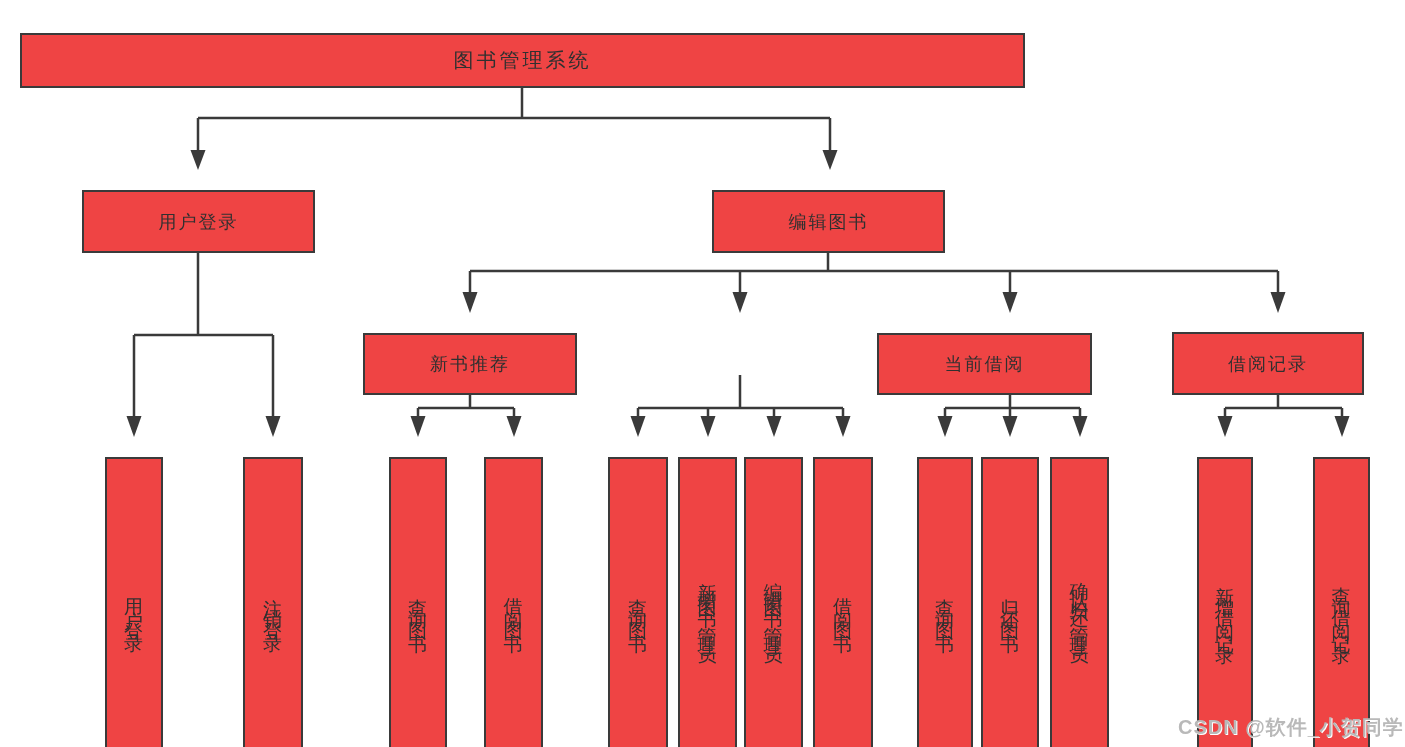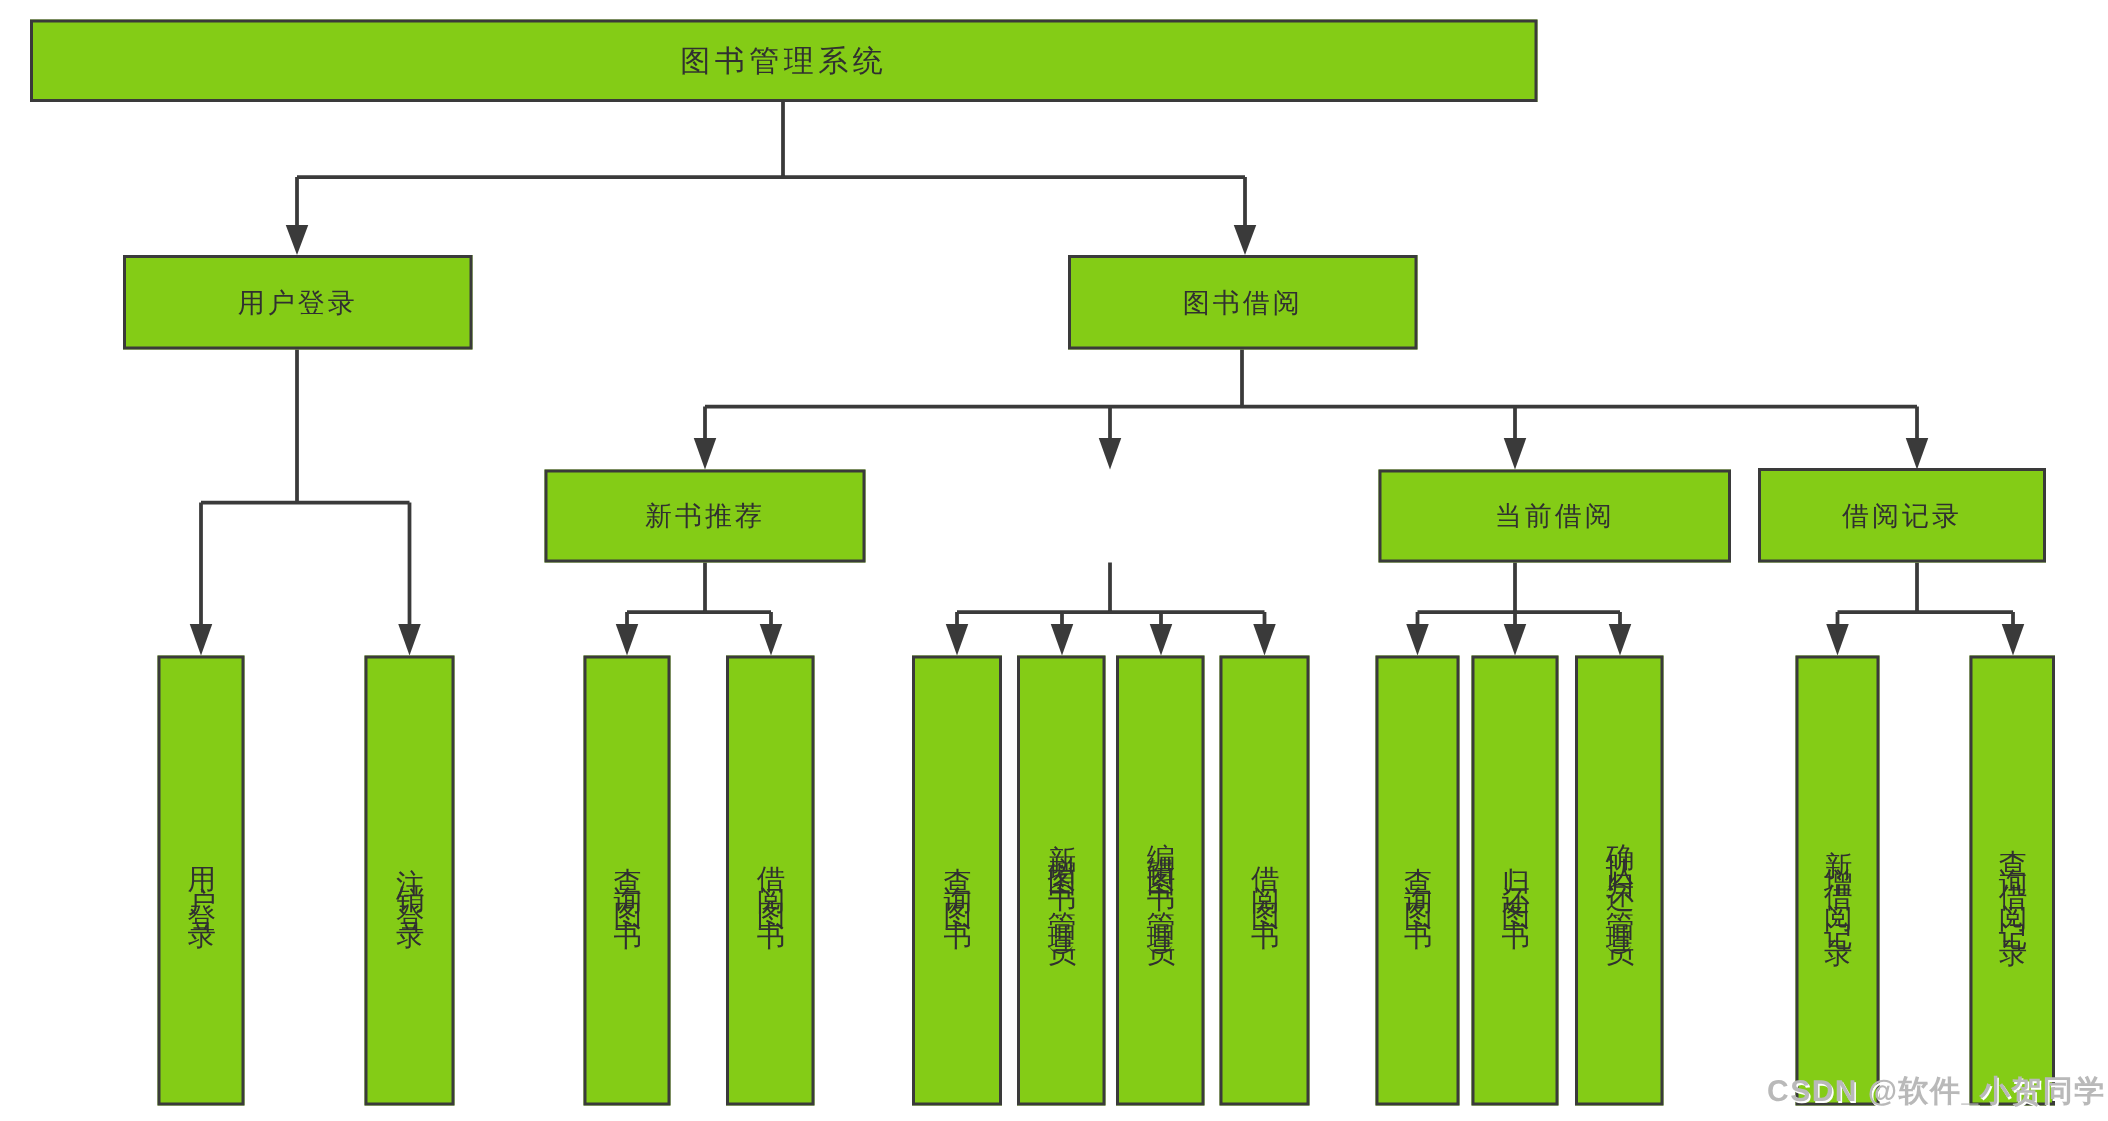--- a/index.html
+++ b/index.html
@@ -16,25 +16,26 @@
     background:var(--background);
     font-family:"Liberation Sans","DejaVu Sans",sans-serif;
     overflow:hidden;
   }
   #wires{position:absolute;left:0;top:0;z-index:0;}
   #wires path{stroke:var(--line);stroke-width:2.5;fill:none;}
   #wires polygon{fill:var(--line);stroke:none;}
   .box{
     position:absolute;
     box-sizing:border-box;
-    background:#84cc16;
+    background:#ef4444;
     border:2px solid var(--box_border);
     display:flex;align-items:center;justify-content:center;
     z-index:1;
     color:var(--text);
+    margin-top:20px;
   }
   .hlabel{
     font-size:18px;
     letter-spacing:2px;
     white-space:nowrap;
   }
   .root-label{font-size:20px;letter-spacing:3px;}
   .vlabel{
     writing-mode:vertical-lr;
     text-orientation:mixed;
@@ -97,27 +98,27 @@
   </svg>
 
   <div class="box" style="left:20px;top:13px;width:1005px;height:55px">
     <span class="hlabel root-label">图书管理系统</span>
   </div>
 
   <div class="box" style="left:82px;top:170px;width:233px;height:63px">
     <span class="hlabel">用户登录</span>
   </div>
   <div class="box" style="left:712px;top:170px;width:233px;height:63px">
-    <span class="hlabel">图书借阅</span>
+    <span class="hlabel">编辑图书</span>
   </div>
 
   <div class="box" style="left:363px;top:313px;width:214px;height:62px">
     <span class="hlabel">新书推荐</span>
   </div>
-  <div class="box" style="left:919px;top:313px;width:235px;height:62px">
+  <div class="box" style="left:877px;top:313px;width:215px;height:62px">
     <span class="hlabel">当前借阅</span>
   </div>
   <div class="box" style="left:1172px;top:312px;width:192px;height:63px">
     <span class="hlabel">借阅记录</span>
   </div>
 
   <div class="box" style="left:105px;top:437px;width:58px;height:300px">
     <span class="vlabel">用户登录</span>
   </div>
   <div class="box" style="left:243px;top:437px;width:60px;height:300px">

